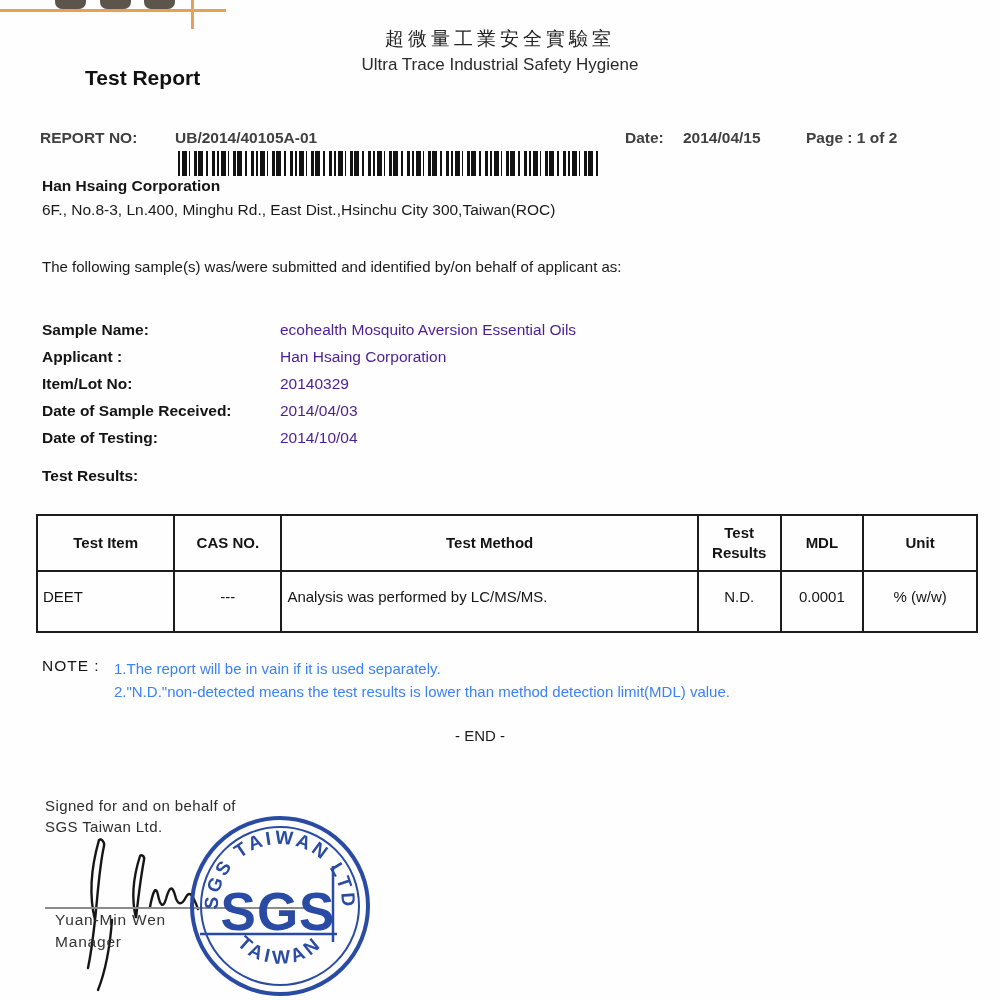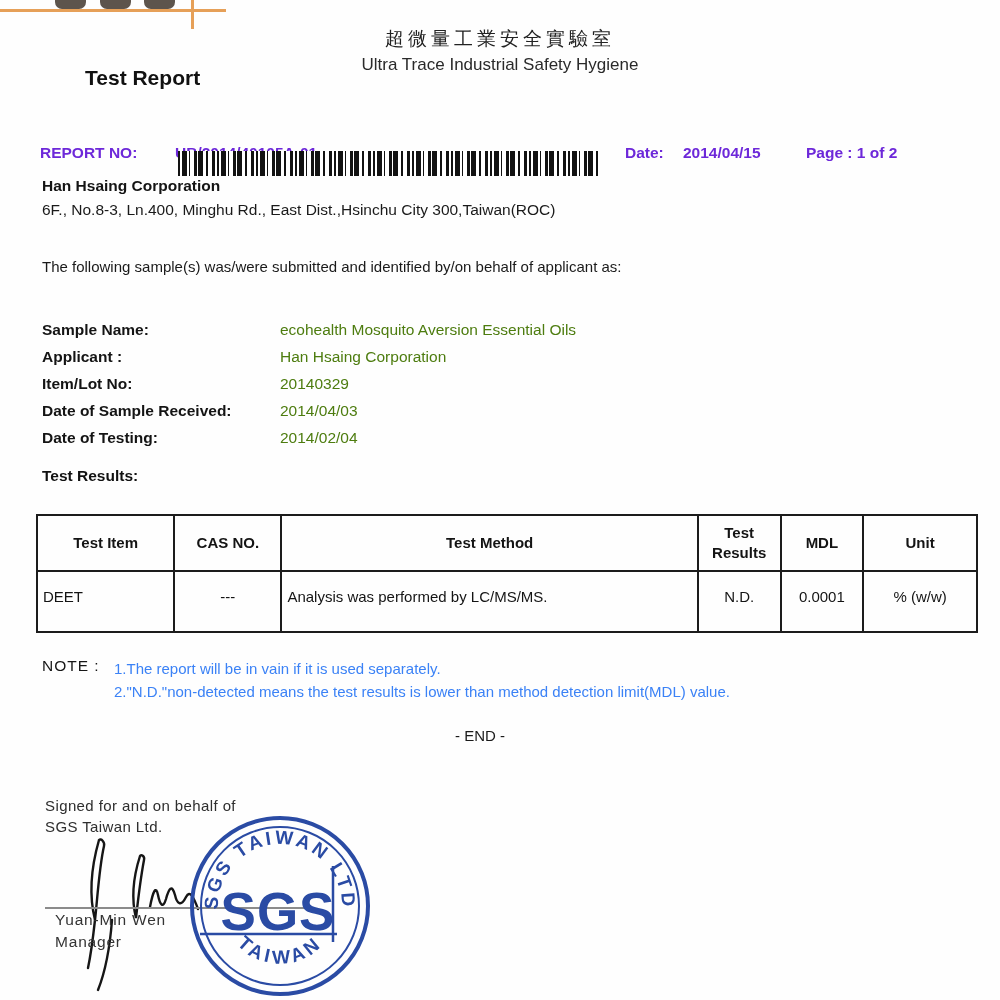--- a/index.html
+++ b/index.html
@@ -17,21 +17,21 @@
   .logo-vline { position:absolute; top:0; left:191px; width:3px; height:29px; background:#e6a058; }
 
   
   .lab-titles { position:absolute; top:26px; left:0; width:100%; text-align:center; }
   .lab-zh { font-family:"DejaVu Serif", serif; font-size:19px; color:#222; letter-spacing:4px; }
   .lab-en { font-size:17px; color:#2a2a2a; margin-top:3px; }
 
   .doc-title { position:absolute; top:66px; left:85px; font-size:21px; font-weight:bold; color:#111; }
 
   
-  .meta-row { position:absolute; top:144px; left:0; width:100%; height:20px; font-size:15.5px; font-weight:bold; color:#6d28d9; }
+  .meta-row { position:absolute; top:129px; left:0; width:100%; height:20px; font-size:15.5px; font-weight:bold; color:#404040; }
   .meta-report-label { position:absolute; left:40px; }
   .meta-report-no { position:absolute; left:175px; }
   .meta-date-label { position:absolute; left:625px; }
   .meta-date { position:absolute; left:683px; }
   .meta-page { position:absolute; left:806px; }
 
   
   .barcode {
     position:absolute; top:151px; left:178px; width:420px; height:25px;
     background:repeating-linear-gradient(90deg,
@@ -46,21 +46,21 @@
 
   .company-name { position:absolute; top:177px; left:42px; font-size:15.5px; font-weight:bold; color:#141414; }
   .company-addr { position:absolute; top:201px; left:42px; font-size:15.5px; color:#1a1a1a; }
 
   .intro-line { position:absolute; top:258px; left:42px; font-size:15px; color:#1a1a1a; }
 
   
   .sample-block { position:absolute; top:312px; left:42px; width:700px; }
   .sample-row { display:flex; height:27px; align-items:flex-end; font-size:15.5px; }
   .sample-label { width:238px; font-weight:bold; color:#141414; }
-  .sample-value { color:#4d7c0f; }
+  .sample-value { color:#4c1d95; }
 
   .results-heading { position:absolute; top:467px; left:42px; font-size:15.5px; font-weight:bold; color:#111; }
 
   
   .results-table {
     position:absolute; top:514px; left:36px; width:942px;
     border-collapse:collapse; font-size:15px; color:#141414;border-radius:29px;
   }
   .results-table th, .results-table td { border:2px solid #1c1c1c; }
   .results-table th { height:56px; font-weight:bold; text-align:center; vertical-align:middle; padding:2px 4px; line-height:1.35; }
@@ -132,21 +132,21 @@
     <div class="sample-row">
       <span class="sample-label">Item/Lot No:</span>
       <span class="sample-value">20140329</span>
     </div>
     <div class="sample-row">
       <span class="sample-label">Date of Sample Received:</span>
       <span class="sample-value">2014/04/03</span>
     </div>
     <div class="sample-row">
       <span class="sample-label">Date of Testing:</span>
-      <span class="sample-value">2014/02/04</span>
+      <span class="sample-value">2014/10/04</span>
     </div>
   </div>
 
   <div class="results-heading">Test Results:</div>
 
   <table class="results-table">
     <thead>
       <tr>
         <th class="col-item">Test Item</th>
         <th class="col-cas">CAS NO.</th>

